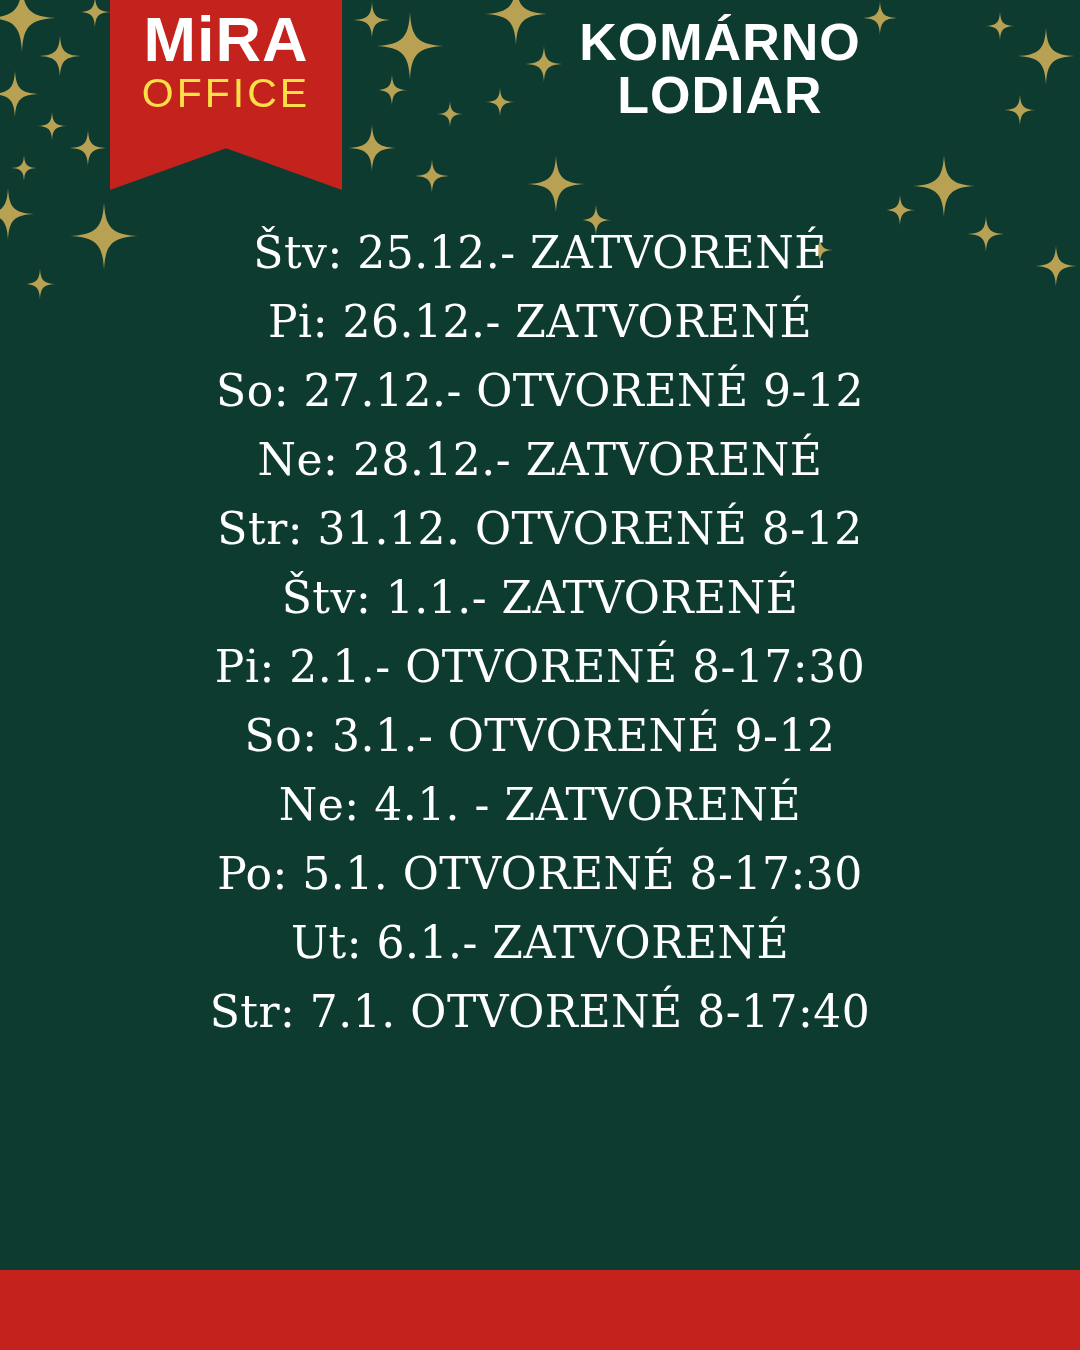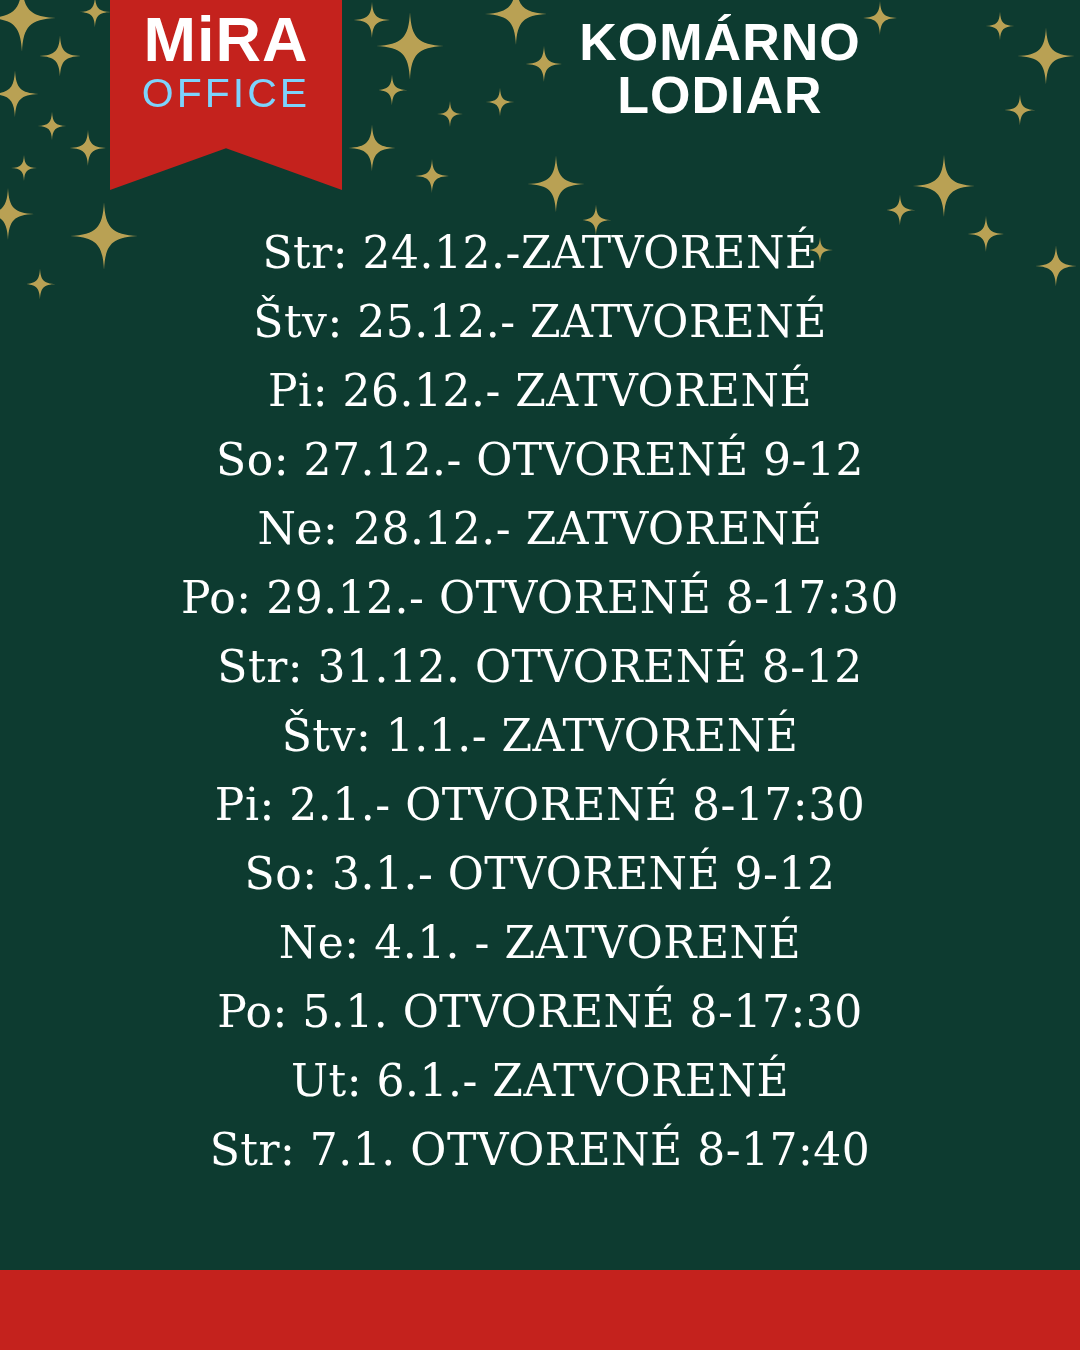--- a/index.html
+++ b/index.html
@@ -46,21 +46,21 @@
     box-sizing: border-box;
   }
   .logo-main {
     color: #ffffff;
     font-size: 63px;
     font-weight: bold;
     letter-spacing: 1px;
     line-height: 0.95;
   }
   .logo-sub {
-    color: #7dd3fc;
+    color: #fde047;
     font-size: 41px;
     letter-spacing: 3px;
     line-height: 1.05;
     margin-top: 2px;
     font-weight: 300;
   }
 
   
   .title {
     position: absolute;
@@ -212,26 +212,24 @@
   <div class="logo-main">MiRA</div>
   <div class="logo-sub">OFFICE</div>
 </div>
 
 <div class="title">
   <span class="title-line">KOMÁRNO</span>
   <span class="title-line">LODIAR</span>
 </div>
 
 <div class="hours" id="hours-list">
-    <div class="hours-row">Str: 24.12.-ZATVORENÉ</div>
     <div class="hours-row">Štv: 25.12.- ZATVORENÉ</div>
     <div class="hours-row">Pi: 26.12.- ZATVORENÉ</div>
     <div class="hours-row">So: 27.12.- OTVORENÉ 9-12</div>
     <div class="hours-row">Ne: 28.12.- ZATVORENÉ</div>
-    <div class="hours-row">Po: 29.12.- OTVORENÉ 8-17:30</div>
     <div class="hours-row">Str: 31.12. OTVORENÉ 8-12</div>
     <div class="hours-row">Štv: 1.1.- ZATVORENÉ</div>
     <div class="hours-row">Pi: 2.1.- OTVORENÉ 8-17:30</div>
     <div class="hours-row">So: 3.1.- OTVORENÉ 9-12</div>
     <div class="hours-row">Ne: 4.1. - ZATVORENÉ</div>
     <div class="hours-row">Po: 5.1. OTVORENÉ 8-17:30</div>
     <div class="hours-row">Ut: 6.1.- ZATVORENÉ</div>
     <div class="hours-row">Str: 7.1. OTVORENÉ 8-17:40</div>
   </div>
 

